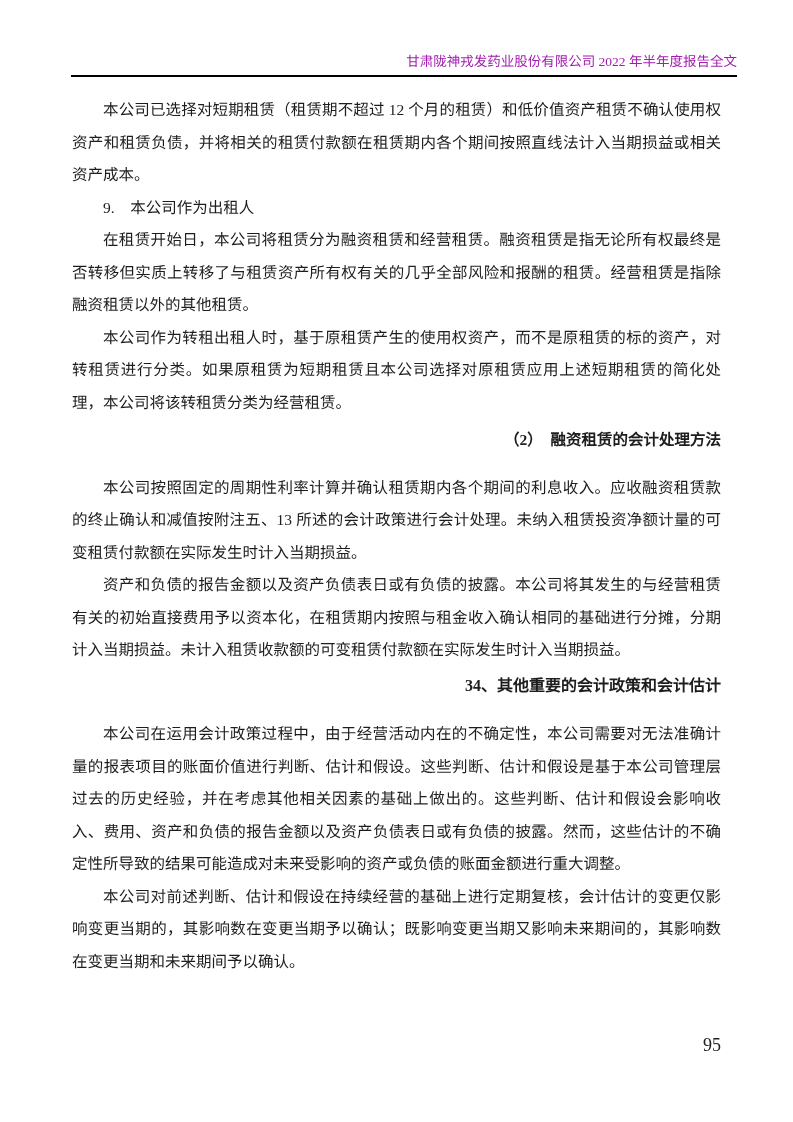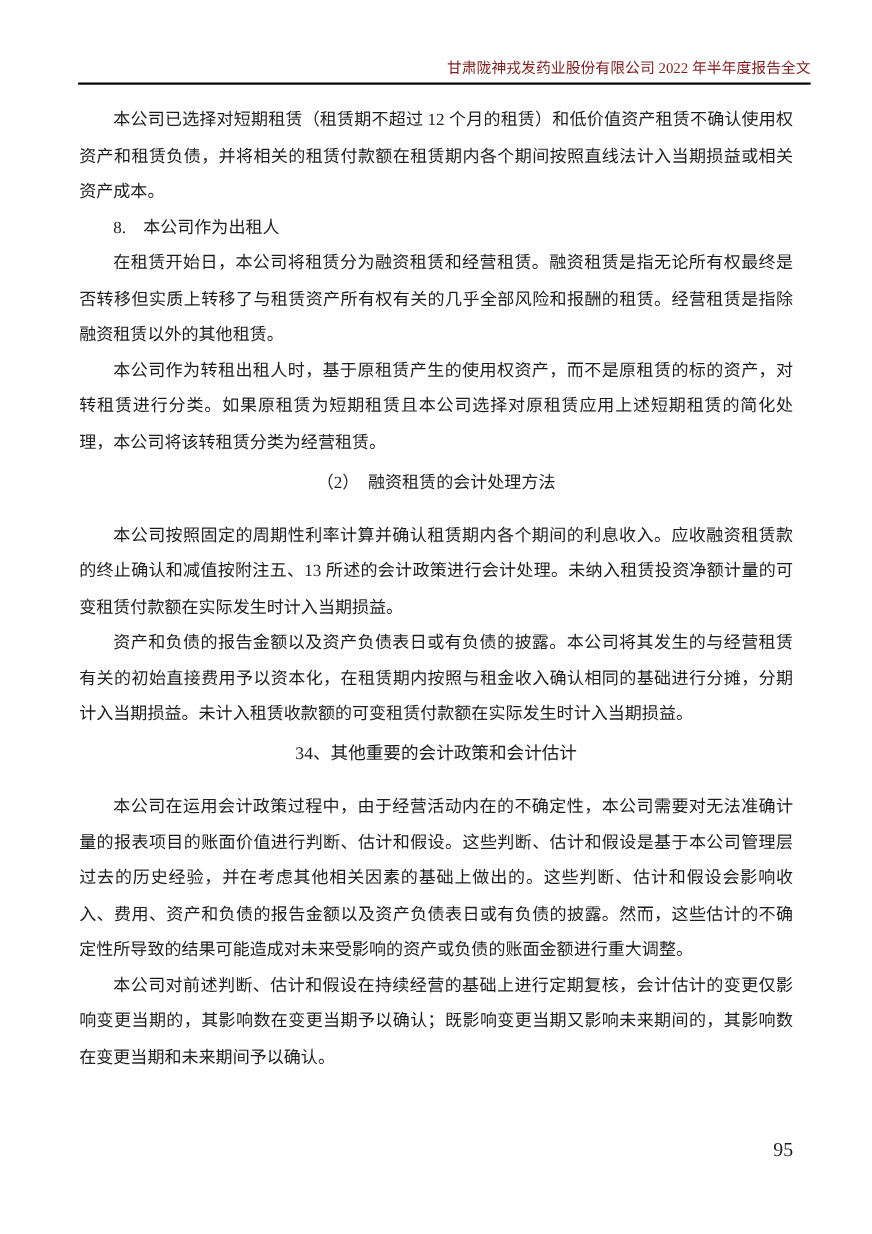--- a/index.html
+++ b/index.html
@@ -18,21 +18,21 @@
     background: #ffffff;
   }
   .doc-header {
     position: absolute;
     top: 53px;
     left: 72px;
     right: 56px;
     text-align: right;
     font-size: 13.5px;
     line-height: 18px;
-    color: #7f1d1d;
+    color: #a21caf;
     white-space: nowrap;
   }
   .header-rule {
     position: absolute;
     top: 75px;
     left: 71px;
     right: 56px;
     height: 0;
     border-top: 2px solid #000000;
   }
@@ -46,23 +46,23 @@
     text-align: justify;
   }
   .content p {
     margin: 0;
     text-indent: 2em;
   }
   .content p.item {
     text-indent: 2em;
   }
   .heading {
-    font-weight: normal;
+    font-weight: bold;
     text-indent: 0 !important;
-    text-align: center;
+    text-align: right;
   }
   .heading.sub {
     margin-top: 5px !important;
     margin-bottom: 15px !important;
   }
   .heading.num {
     margin-top: 3px !important;
     margin-bottom: 16px !important;
     font-size: 16px;
   }
@@ -80,21 +80,21 @@
 <div class="page">
 
   <div class="doc-header">甘肃陇神戎发药业股份有限公司 2022 年半年度报告全文</div>
 
   <div class="header-rule"></div>
 
   <div class="content">
 
     <p>本公司已选择对短期租赁（租赁期不超过 12 个月的租赁）和低价值资产租赁不确认使用权资产和租赁负债，并将相关的租赁付款额在租赁期内各个期间按照直线法计入当期损益或相关资产成本。</p>
 
-    <p class="item">8.　本公司作为出租人</p>
+    <p class="item">9.　本公司作为出租人</p>
 
     <p>在租赁开始日，本公司将租赁分为融资租赁和经营租赁。融资租赁是指无论所有权最终是否转移但实质上转移了与租赁资产所有权有关的几乎全部风险和报酬的租赁。经营租赁是指除融资租赁以外的其他租赁。</p>
 
     <p>本公司作为转租出租人时，基于原租赁产生的使用权资产，而不是原租赁的标的资产，对转租赁进行分类。如果原租赁为短期租赁且本公司选择对原租赁应用上述短期租赁的简化处理，本公司将该转租赁分类为经营租赁。</p>
 
     <p class="heading sub">（2）　融资租赁的会计处理方法</p>
 
 
     <p>本公司按照固定的周期性利率计算并确认租赁期内各个期间的利息收入。应收融资租赁款的终止确认和减值按附注五、13 所述的会计政策进行会计处理。未纳入租赁投资净额计量的可变租赁付款额在实际发生时计入当期损益。</p>
 

